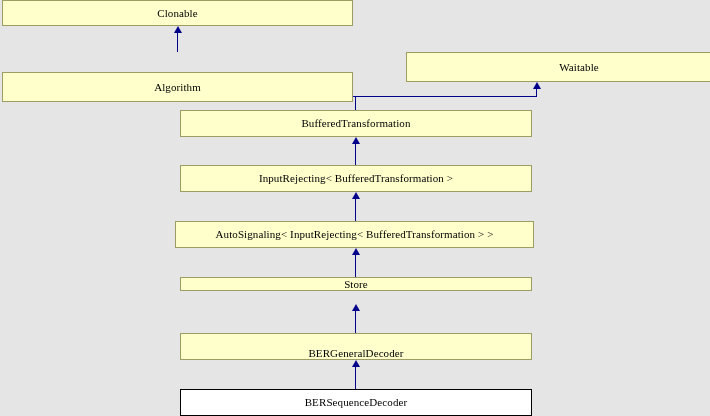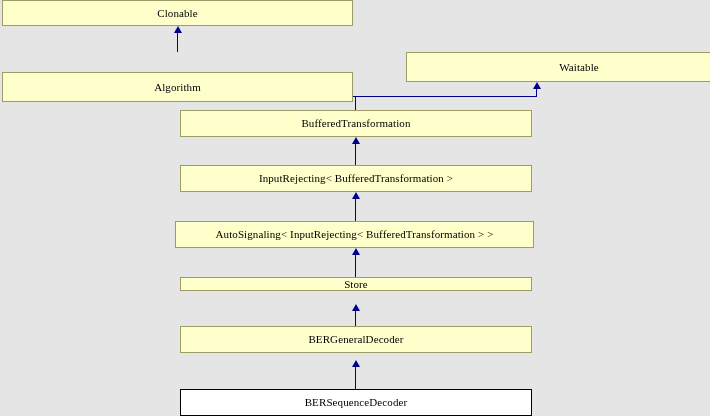--- a/index.html
+++ b/index.html
@@ -113,21 +113,21 @@
   </div>
 
   <div class="node" style="left:175px; top:221px; width:359px; height:27px;justify-content:center;">
     <span class="node-label">AutoSignaling&lt; InputRejecting&lt; BufferedTransformation &gt; &gt;</span>
   </div>
 
   <div class="node" style="left:180px; top:277px; width:352px; height:14px;">
     <span class="node-label">Store</span>
   </div>
 
-  <div class="node" style="left:180px; top:326px; width:352px; height:27px;">
+  <div class="node" style="left:180px; top:333px; width:352px; height:27px;align-items:flex-end;">
     <span class="node-label">BERGeneralDecoder</span>
   </div>
 
   <div class="node focal" style="left:180px; top:389px; width:352px; height:27px;">
     <span class="node-label">BERSequenceDecoder</span>
   </div>
 
 </div>
 
 </body></html>

